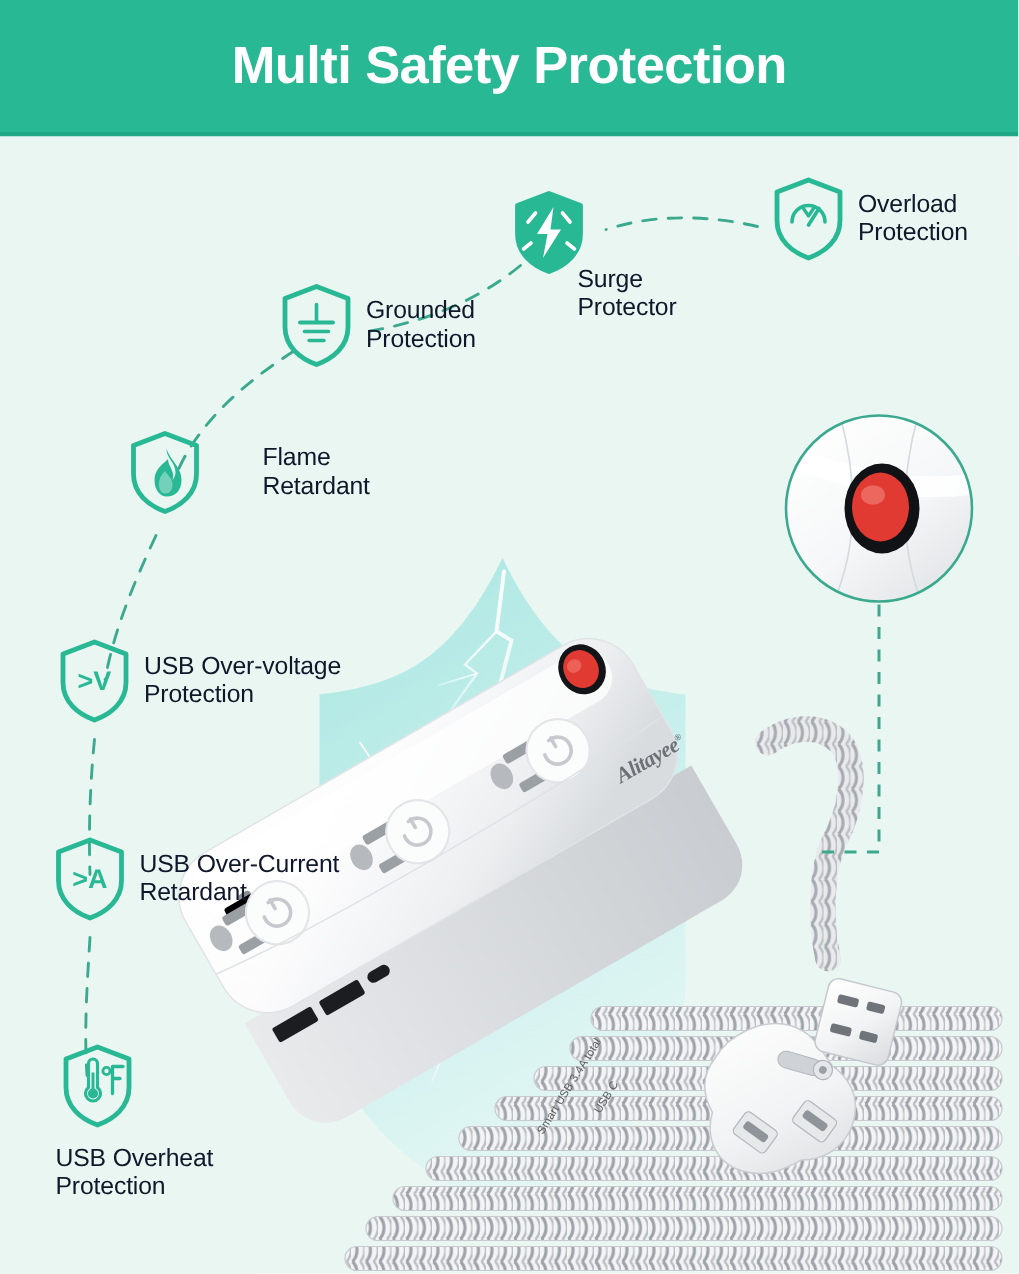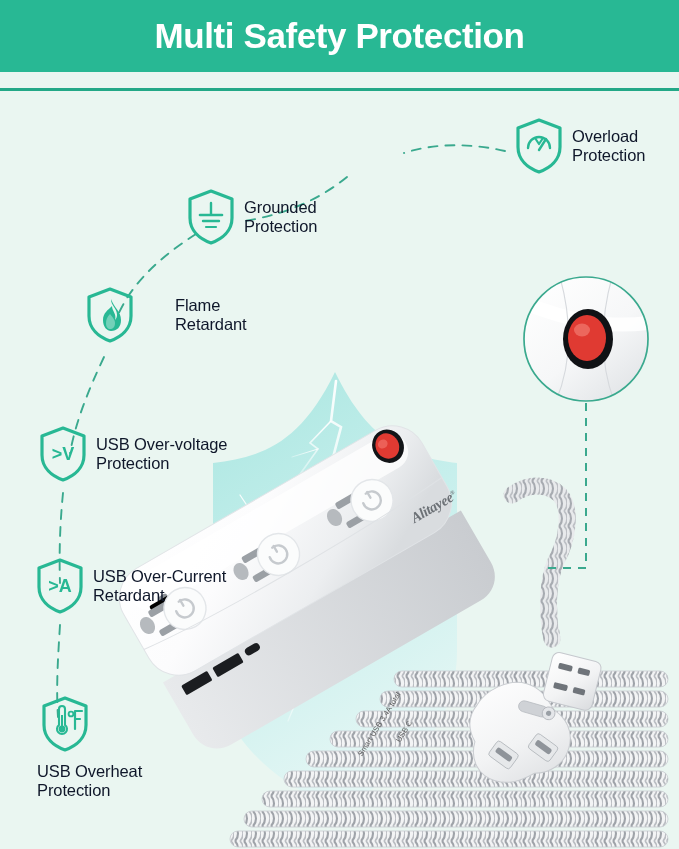--- a/index.html
+++ b/index.html
@@ -15,21 +15,21 @@
     background: #eaf6f1;
     font-family: "Liberation Sans", sans-serif;
     -webkit-font-smoothing: antialiased;
   }
 
   
   #header-banner {
     position: absolute;
     left: 0; top: 0;
     width: 679px;
-    height: 72px;
+    height: 88px;
     background: #28b894;
     display: flex;
     align-items: center;
     justify-content: center;
   }
   #header-title {
     color: #ffffff;
     font-size: 35px;
     font-weight: bold;
     letter-spacing: -0.4px;
@@ -407,20 +407,29 @@
       <svg class="badge-icon" viewBox="0 0 52 58">
         <path d="M26,3 L47,11 L47,30 C47,43 37,51 26,55 C15,51 5,43 5,30 L5,11 Z" fill="none" stroke="#28b894" stroke-width="3.2" stroke-linejoin="round"></path>
         <path d="M15,31 A11,11 0 0 1 37,31" fill="none" stroke="#28b894" stroke-width="2.4" stroke-linecap="round"></path>
         <path d="M26,33 L33,22" fill="none" stroke="#28b894" stroke-width="2.4" stroke-linecap="round"></path>
         <path d="M22,21 L26,27 L30,21" fill="none" stroke="#28b894" stroke-width="2.2" stroke-linecap="round" stroke-linejoin="round"></path>
       </svg>
       <div class="badge-label">Overload
 Protection</div>
     </div>
 
+    <div class="badge stacked" style="left:340px; top:35px;">
+      <svg class="badge-icon" viewBox="0 0 52 58">
+        <path d="M26,3 L47,11 L47,30 C47,43 37,51 26,55 C15,51 5,43 5,30 L5,11 Z" fill="#28b894" stroke="#28b894" stroke-width="3.2" stroke-linejoin="round"></path>
+        <path d="M29,12 L18,30 L25,30 L22,46 L34,27 L27,27 Z" fill="#ffffff"></path>
+        <path d="M17,16 L12,22 M35,16 L40,22 M14,36 L9,40 M38,36 L43,40" stroke="#ffffff" stroke-width="2.4" stroke-linecap="round"></path>
+      </svg>
+      <div class="badge-label" style="margin-left:45px; margin-top:-12px;">Surge
+Protector</div>
+    </div>
 
     <div class="badge" style="left:185px; top:97px;">
       <svg class="badge-icon" viewBox="0 0 52 58">
         <path d="M26,3 L47,11 L47,30 C47,43 37,51 26,55 C15,51 5,43 5,30 L5,11 Z" fill="none" stroke="#28b894" stroke-width="3.2" stroke-linejoin="round"></path>
         <path d="M26,15 L26,26" stroke="#28b894" stroke-width="2.4" stroke-linecap="round"></path>
         <path d="M15,27 L37,27" stroke="#28b894" stroke-width="2.6" stroke-linecap="round"></path>
         <path d="M18,33 L34,33" stroke="#28b894" stroke-width="2.4" stroke-linecap="round"></path>
         <path d="M21,39 L31,39" stroke="#28b894" stroke-width="2.2" stroke-linecap="round"></path>
       </svg>
       <div class="badge-label">Grounded

